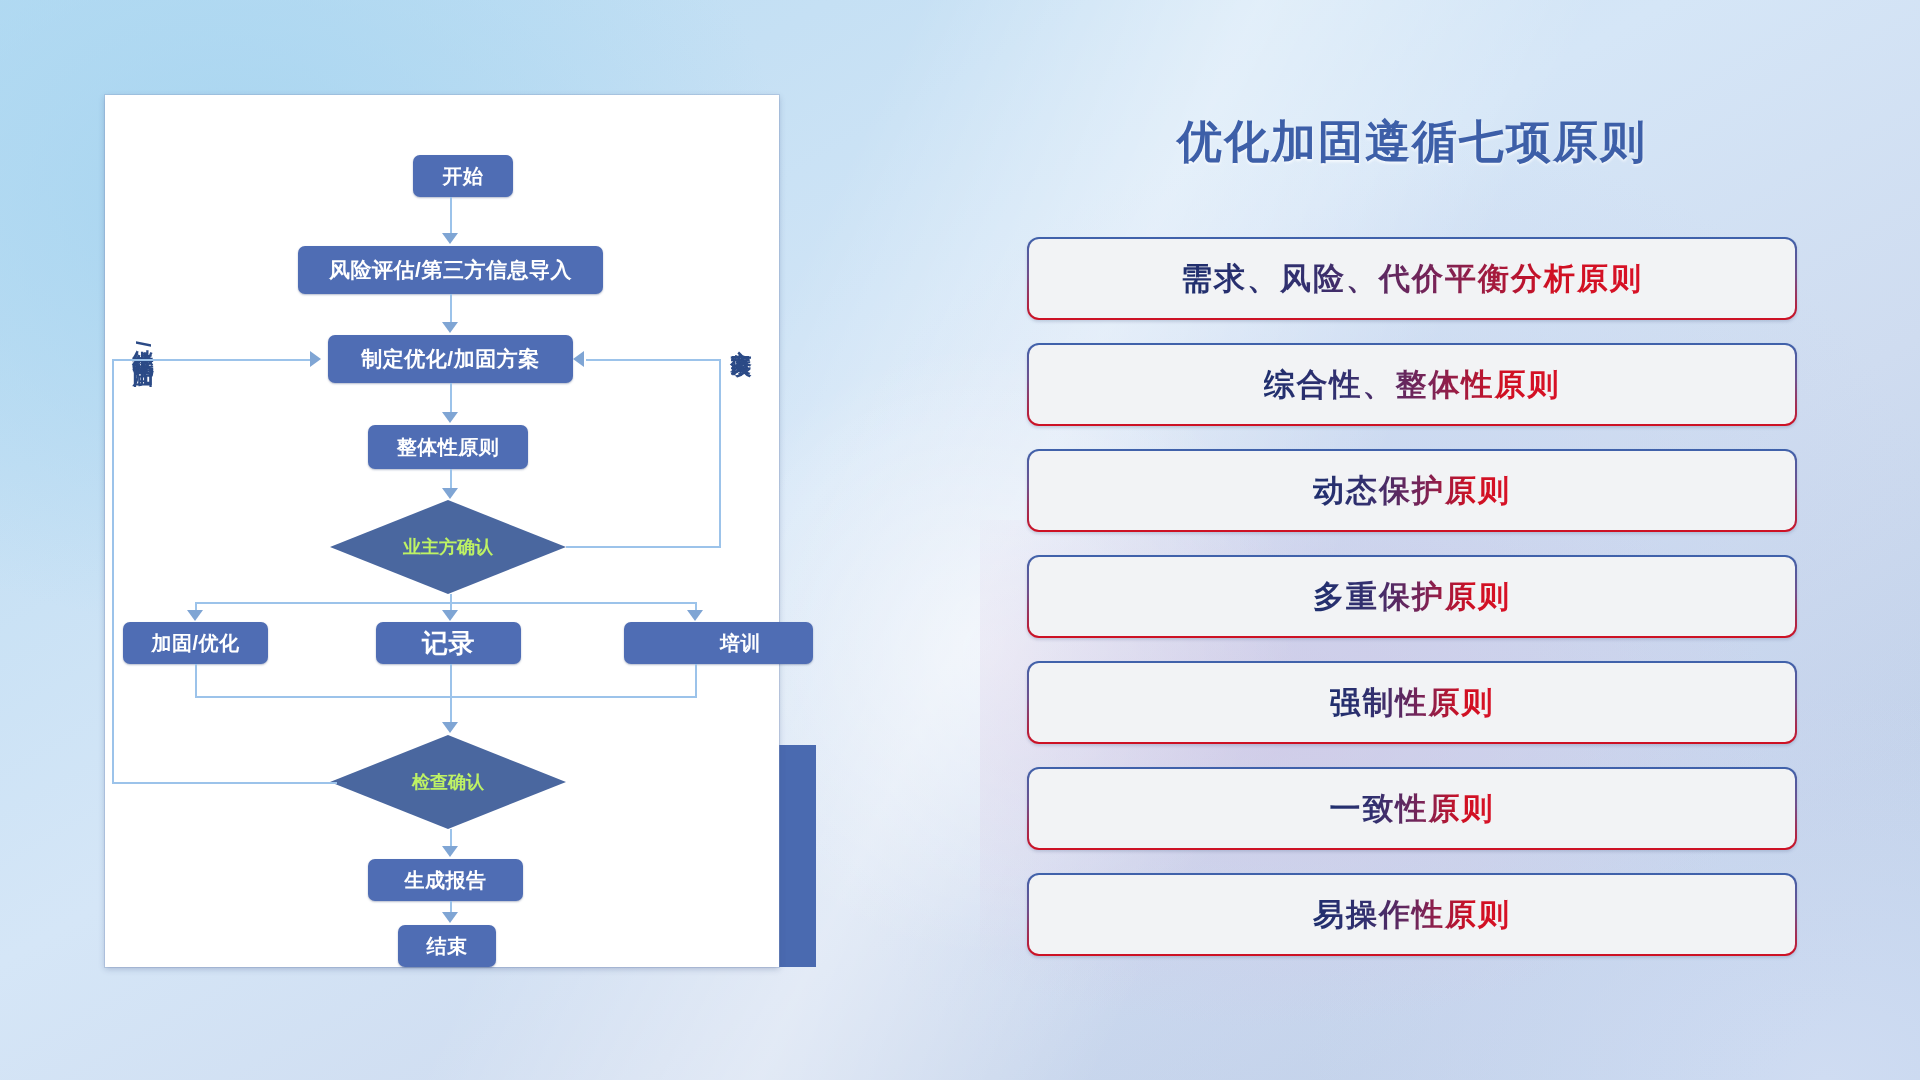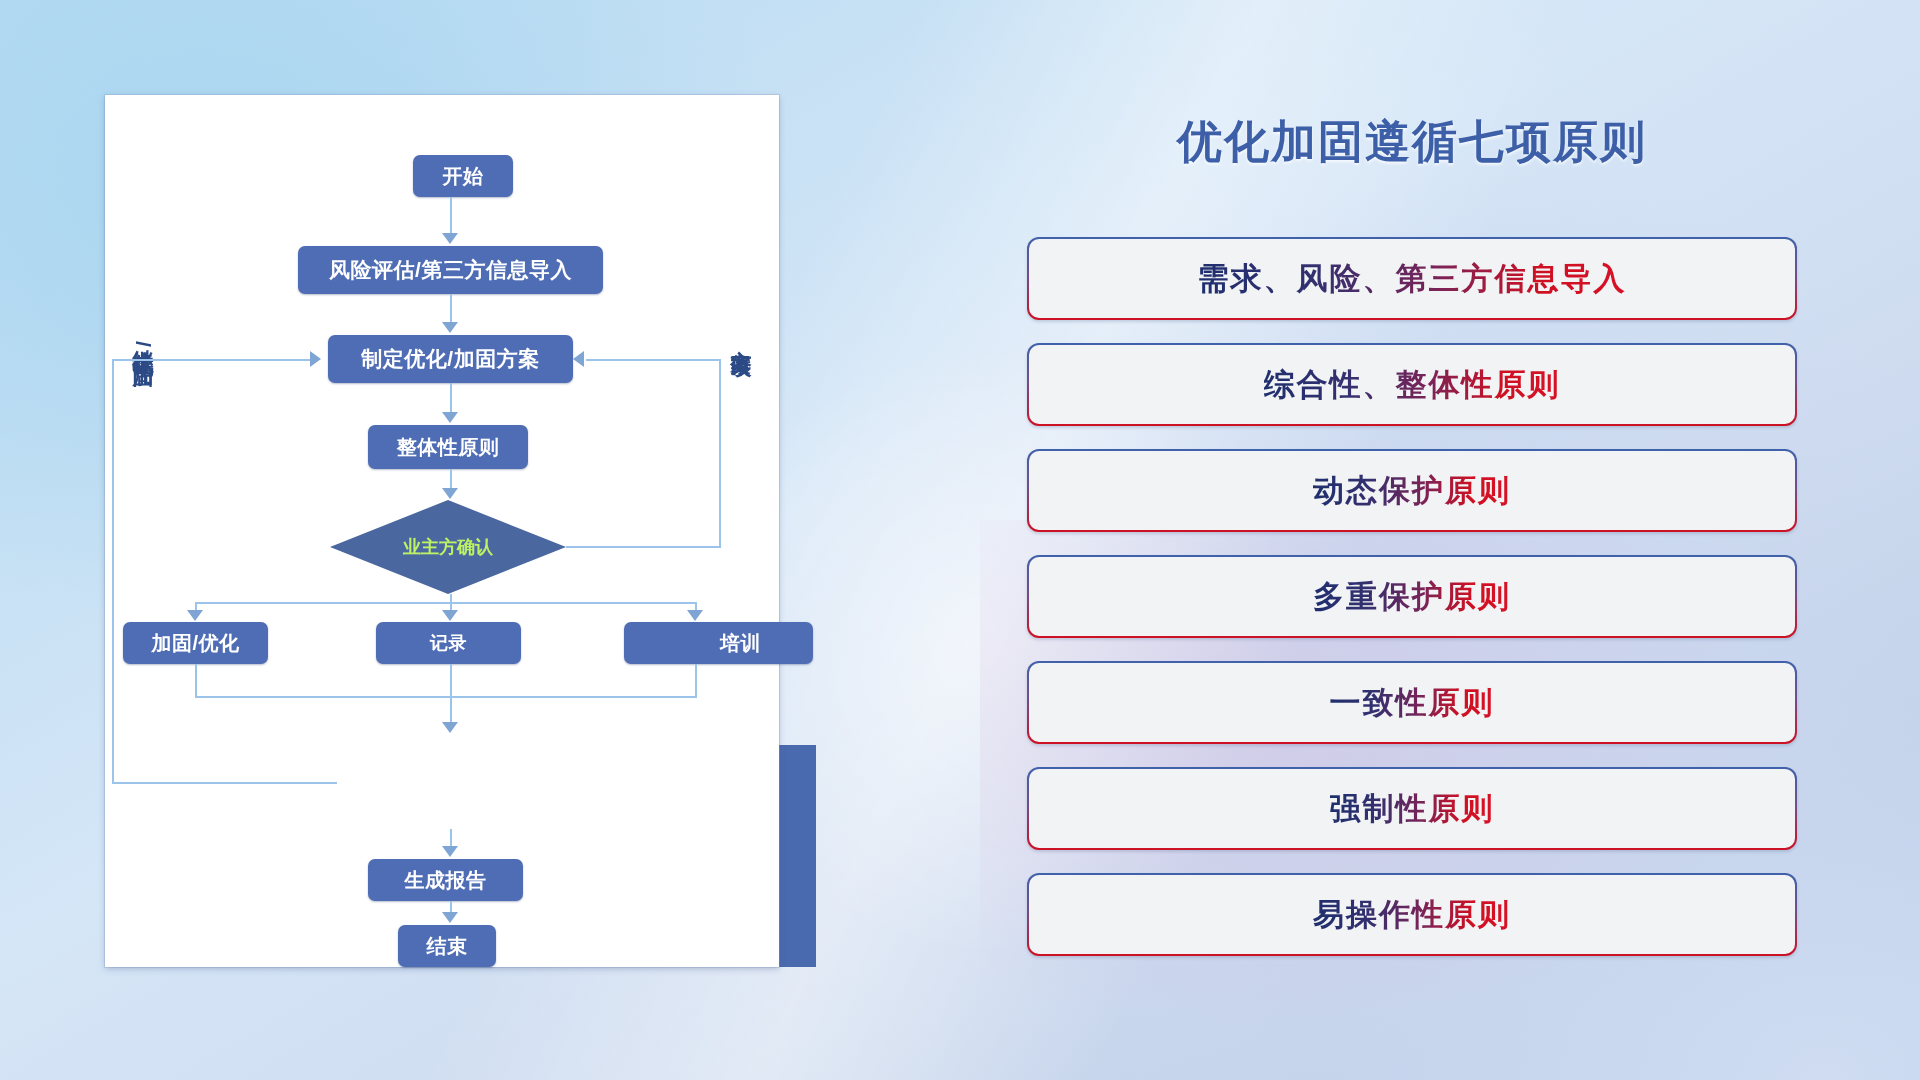--- a/index.html
+++ b/index.html
@@ -147,28 +147,31 @@
     </div>
 
     <div class="dia" style="left:225px;top:405px;width:236px;height:94px;font-size:18px;">
       <span>业主方确认</span>
     </div>
 
     <div class="node" style="left:18px;top:527px;width:145px;height:42px;font-size:20px;">
       <span>加固/优化</span>
     </div>
 
-    <div class="node" style="left:271px;top:527px;width:145px;height:42px;font-size:18px;">
+    <div class="node" style="left:271px;top:527px;width:145px;height:42px;font-size:26px;">
       <span>记录</span>
     </div>
 
     <div class="node" style="left:519px;top:527px;width:145px;height:42px;font-size:20px;padding-left:44px;">
       <span>培训</span>
     </div>
 
+    <div class="dia" style="left:225px;top:640px;width:236px;height:94px;font-size:18px;">
+      <span>检查确认</span>
+    </div>
 
     <div class="node" style="left:263px;top:764px;width:155px;height:42px;font-size:20px;">
       <span>生成报告</span>
     </div>
 
     <div class="node" style="left:293px;top:830px;width:98px;height:42px;font-size:20px;">
       <span>结束</span>
     </div>
 
     <div class="vlabel" style="left:24px;top:238px;">
@@ -221,36 +224,36 @@
     <div class="ln v" style="left:345px;top:806px;height:13px;"></div>
     <div class="arw" style="left:337px;top:817px;"></div>
 
   </div>
 
   <div class="rtitle">优化加固遵循七项原则</div>
 
   <div class="plist">
 
     <div class="pitem">
-      <span class="pitem-txt">需求、风险、第三方信息导入</span>
+      <span class="pitem-txt">需求、风险、代价平衡分析原则</span>
     </div>
     <div class="pitem">
       <span class="pitem-txt">综合性、整体性原则</span>
     </div>
     <div class="pitem">
       <span class="pitem-txt">动态保护原则</span>
     </div>
     <div class="pitem">
       <span class="pitem-txt">多重保护原则</span>
     </div>
     <div class="pitem">
+      <span class="pitem-txt">强制性原则</span>
+    </div>
+    <div class="pitem">
       <span class="pitem-txt">一致性原则</span>
     </div>
     <div class="pitem">
-      <span class="pitem-txt">强制性原则</span>
-    </div>
-    <div class="pitem">
       <span class="pitem-txt">易操作性原则</span>
     </div>
 
   </div>
 
 </div>
 
 </body></html>

